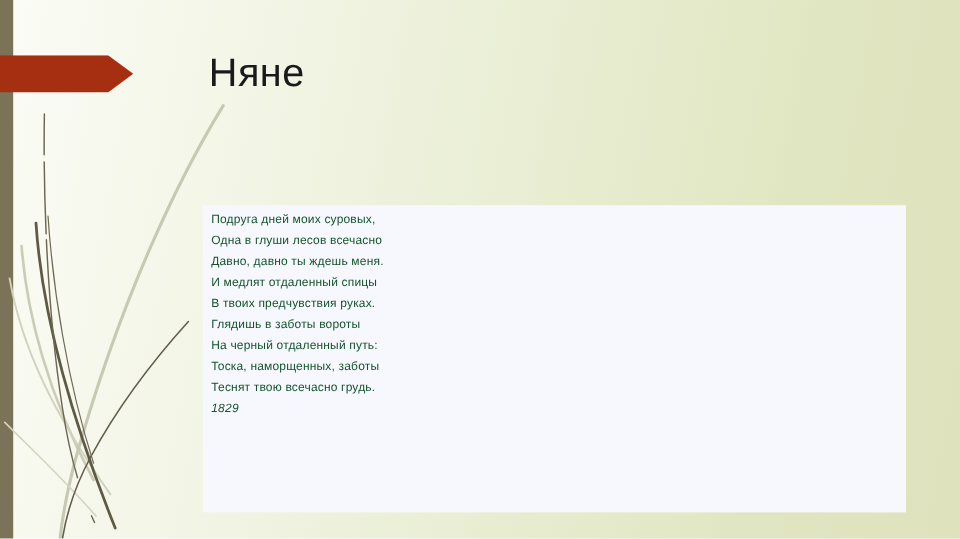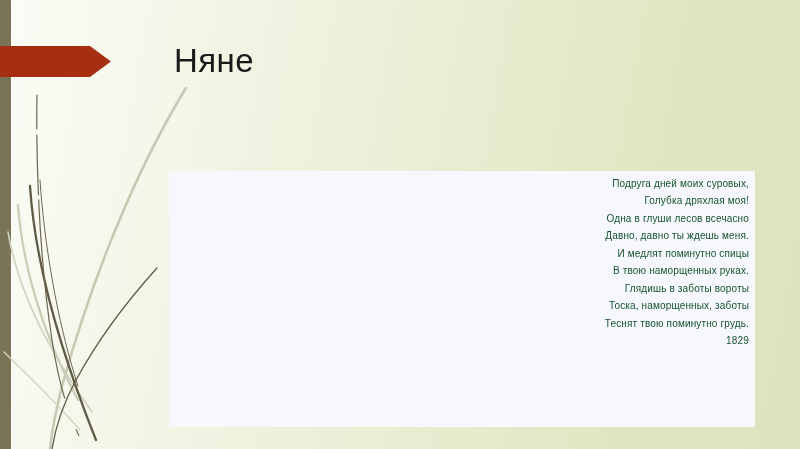--- a/index.html
+++ b/index.html
@@ -11,21 +11,20 @@
     font-family: "Liberation Sans", sans-serif;
   }
 
   #slide {
     position: relative;
     width: 800px;
     height: 449px;
     overflow: hidden;
     
     background: linear-gradient(100deg, #fbfcf6 0%, #f4f6e8 22%, #e9eed4 52%, #e1e6c2 78%, #dee3bd 100%);
-    text-align: right;
   }
 
   
   #left-stripe {
     position: absolute;
     left: 0;
     top: 0;
     width: 11px;
     height: 449px;
     background: #7a7358;
@@ -78,22 +77,22 @@
     right: 6px;
   }
   .poem-line {
     font-size: 10px;
     line-height: 17.45px;
     color: #14532d;
     white-space: pre;
     letter-spacing: 0.15px;
   }
   .poem-line.year {
+    font-style: italic;
     letter-spacing: 0.2px;
-    margin-left: 37px;
   }
 </style>
 </head>
 <body>
 
 <div id="slide">
 
   <div id="left-stripe"></div>
 
   <svg id="grass" viewBox="0 0 260 449" width="260" height="449" xmlns="http://www.w3.org/2000/svg">
@@ -111,25 +110,25 @@
 
   <svg id="arrow-banner" viewBox="0 0 111 31" width="111" height="31" xmlns="http://www.w3.org/2000/svg" preserveAspectRatio="none">
     <polygon points="0,0 90,0 111,15.5 90,31 0,31" fill="#a62f11"></polygon>
   </svg>
 
   <div id="title">Няне</div>
 
   <div id="poem-panel">
     <div id="poem-text">
       <div class="poem-line">Подруга дней моих суровых,</div>
-      <div class="poem-line">Голубка дряхлая моя!</div>
       <div class="poem-line">Одна в глуши лесов всечасно</div>
       <div class="poem-line">Давно, давно ты ждешь меня.</div>
-      <div class="poem-line">И медлят поминутно спицы</div>
-      <div class="poem-line">В твою наморщенных руках.</div>
+      <div class="poem-line">И медлят отдаленный спицы</div>
+      <div class="poem-line">В твоих предчувствия руках.</div>
       <div class="poem-line">Глядишь в заботы вороты</div>
+      <div class="poem-line">На черный отдаленный путь:</div>
       <div class="poem-line">Тоска, наморщенных, заботы</div>
-      <div class="poem-line">Теснят твою поминутно грудь.</div>
+      <div class="poem-line">Теснят твою всечасно грудь.</div>
       <div class="poem-line year">1829</div>
     </div>
   </div>
 
 </div>
 
 </body></html>

